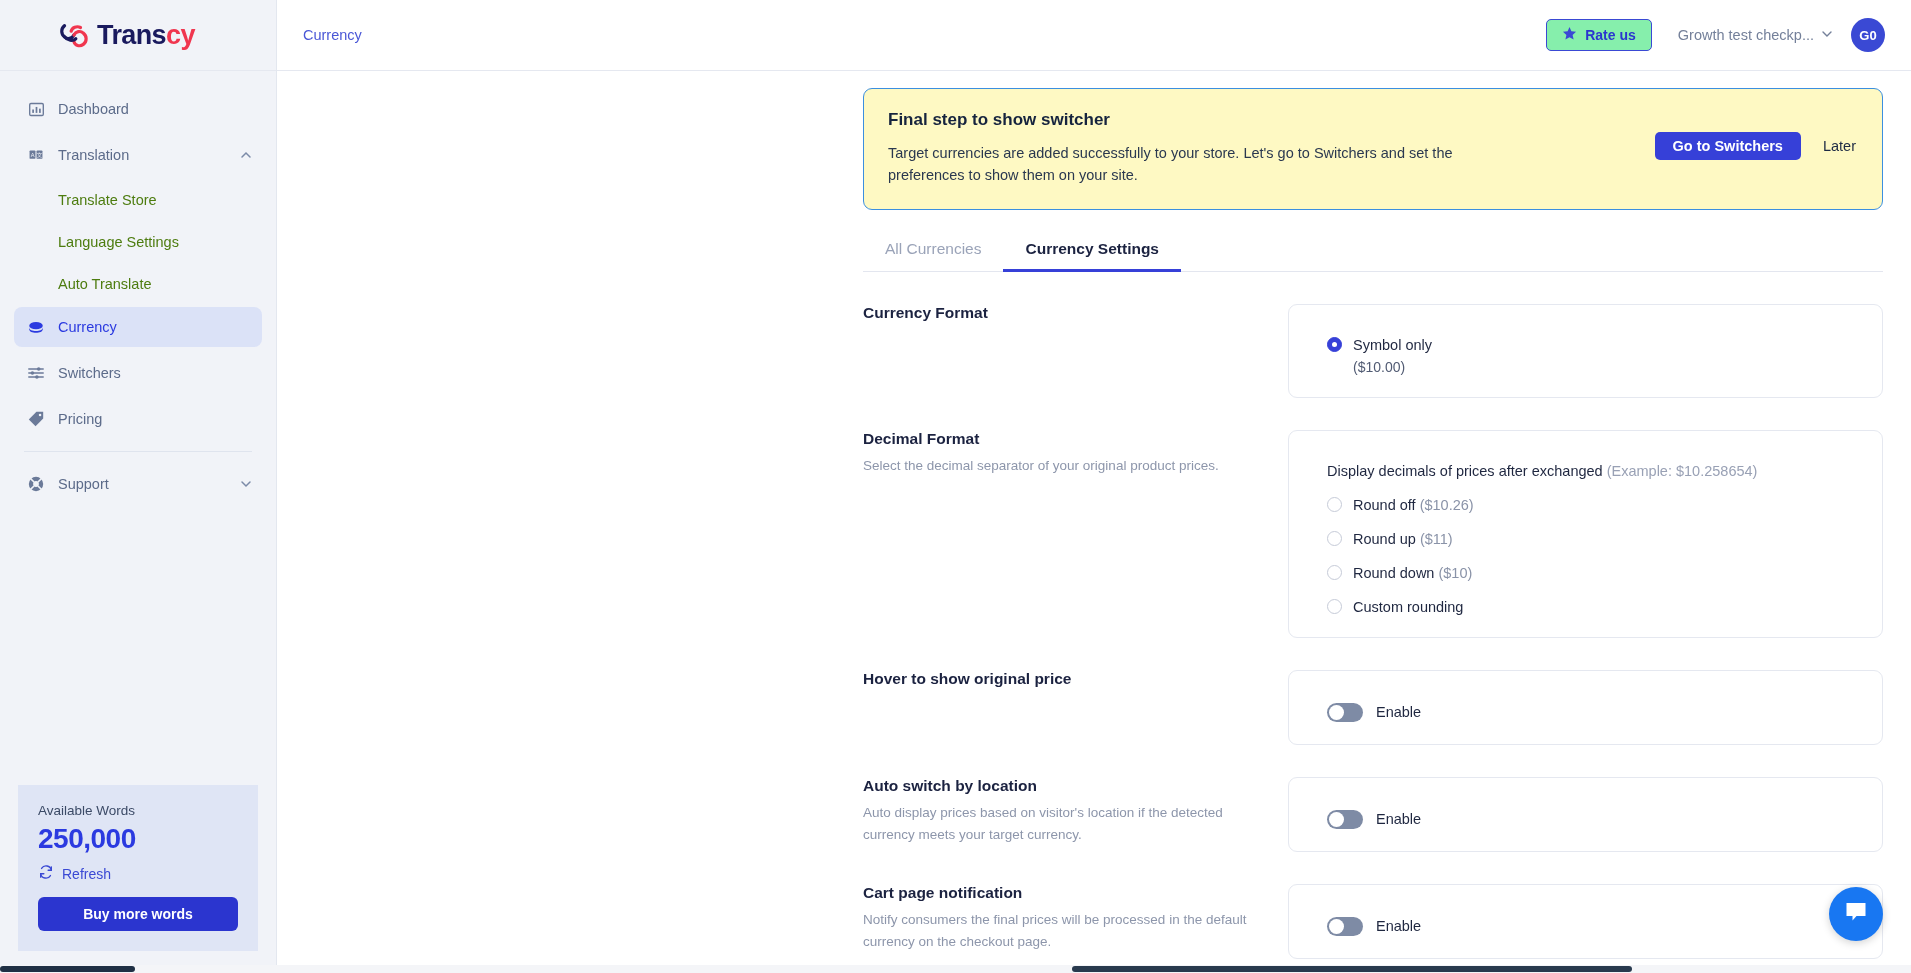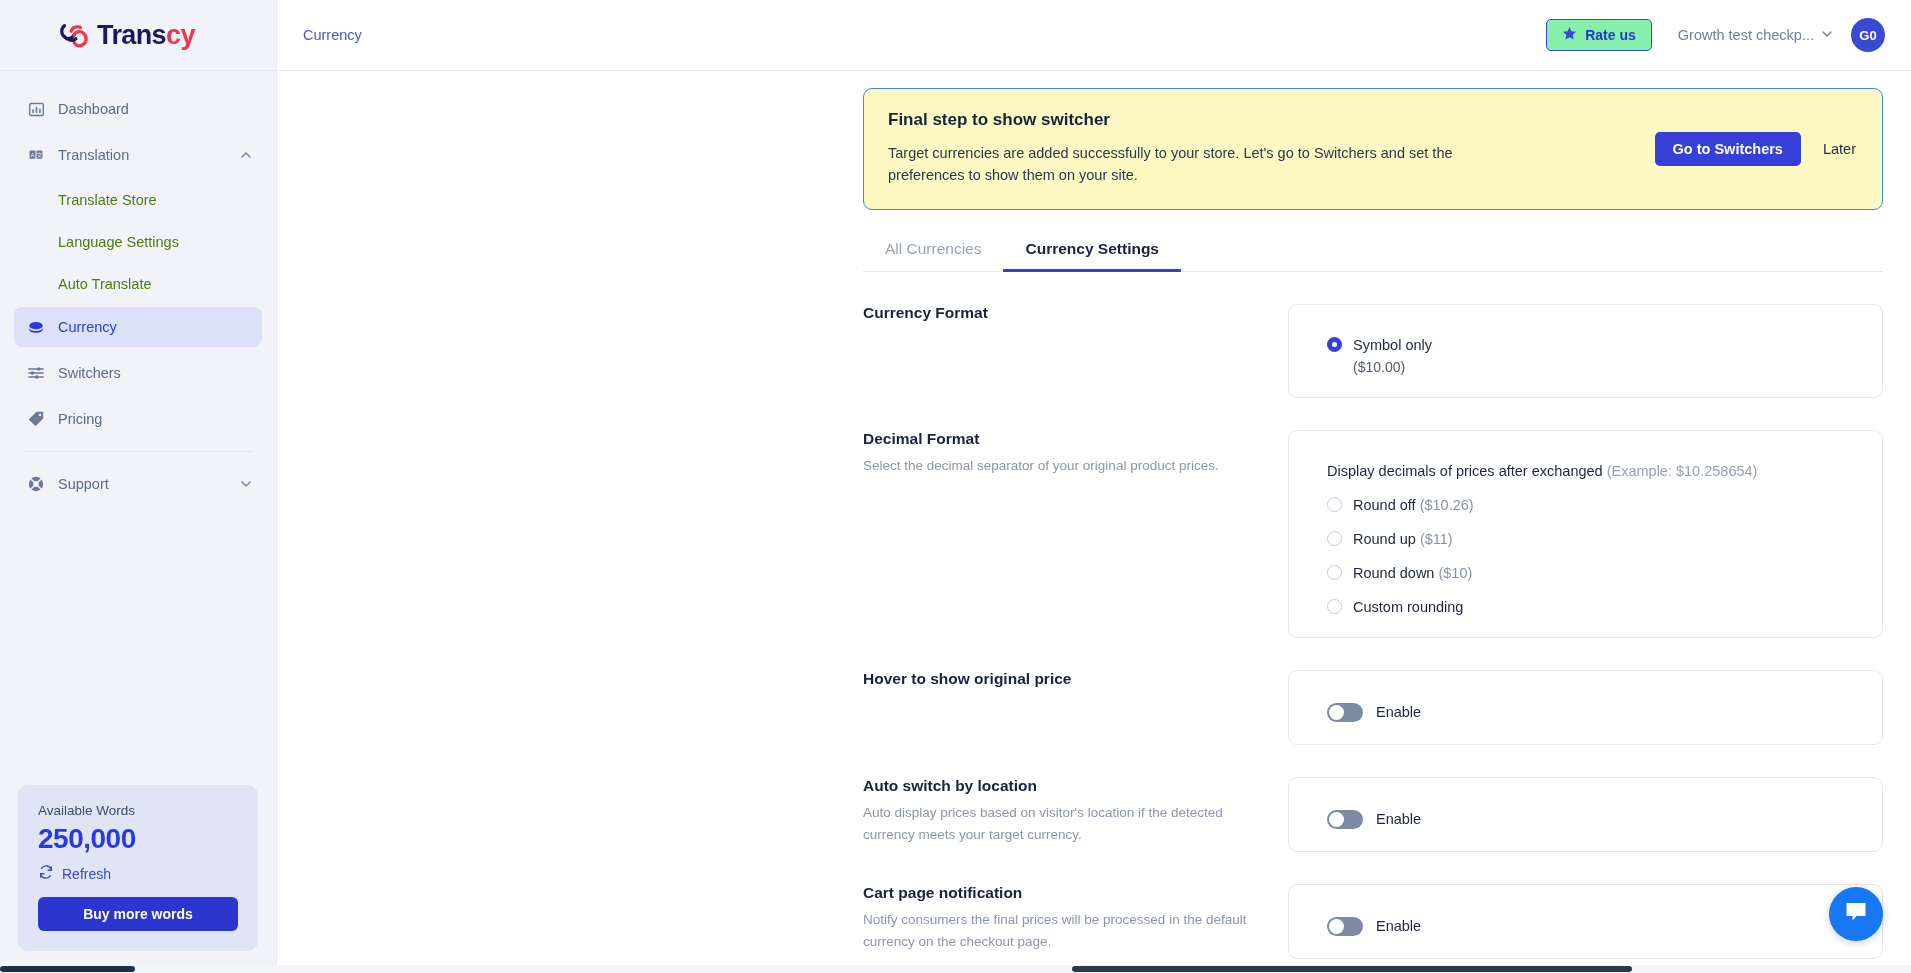--- a/index.html
+++ b/index.html
@@ -65,21 +65,21 @@
   }
   .nav-divider {
     height: 1px; background: #dfe4ee;
     margin: 12px 24px 12px 24px;
   }
 
   
   .words-card {
     margin: auto 18px 22px 18px;
     background: #dfe5f5;
-    border-radius: 10px;
+    border-radius: 0;
     padding: 18px 20px 20px 20px;
   }
   .words-label { font-size: 13.5px; color: #3b4a66; margin-bottom: 5px; }
   .words-count {
     font-size: 28px; font-weight: bold; color: #2b3ae0;
     letter-spacing: -0.5px; margin-bottom: 9px;
   }
   .words-refresh {
     display: flex; align-items: center; gap: 8px;
     font-size: 14px; color: #3a49d4; cursor: pointer; margin-bottom: 14px;
@@ -143,21 +143,21 @@
     font-size: 17px; color: #16243e; font-weight: 600; margin-bottom: 12px;
   }
   .banner-body {
     font-size: 14.5px; color: #2a384f; line-height: 1.55; max-width: 640px;
   }
   .banner-actions {
     display: flex; align-items: center; gap: 22px;
     margin-top: 22px; flex: 0 0 auto;
   }
   .primary-btn {
-    height: 34px; padding: 0 18px;
+    height: 28px; padding: 0 18px;
     background: #3640d8; color: #fff;
     border: none; border-radius: 5px;
     font-size: 14.5px; font-weight: bold; cursor: pointer;
     font-family: "Liberation Sans", sans-serif;
   }
   .link-btn {
     background: none; border: none;
     font-size: 14.5px; color: #1d2a44; cursor: pointer;
     font-family: "Liberation Sans", sans-serif;
   }

